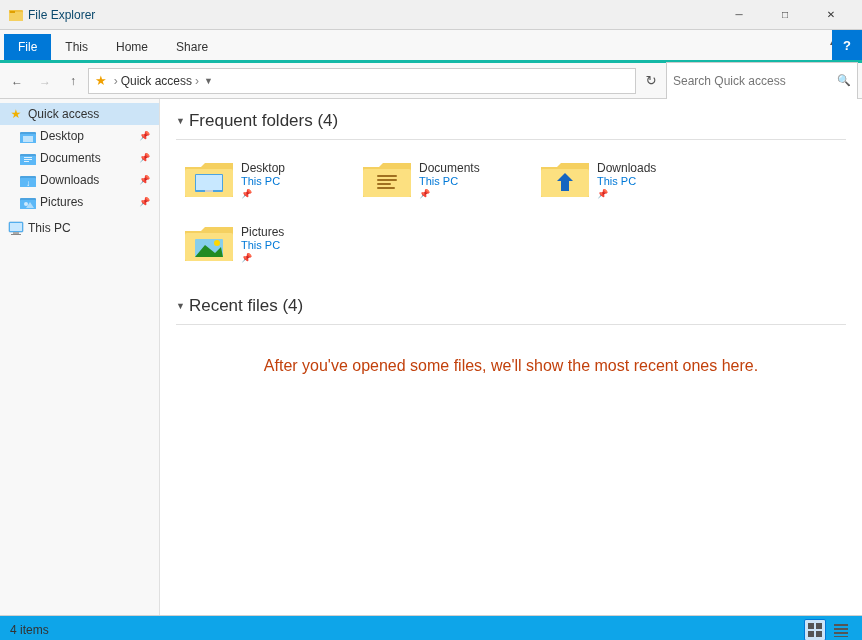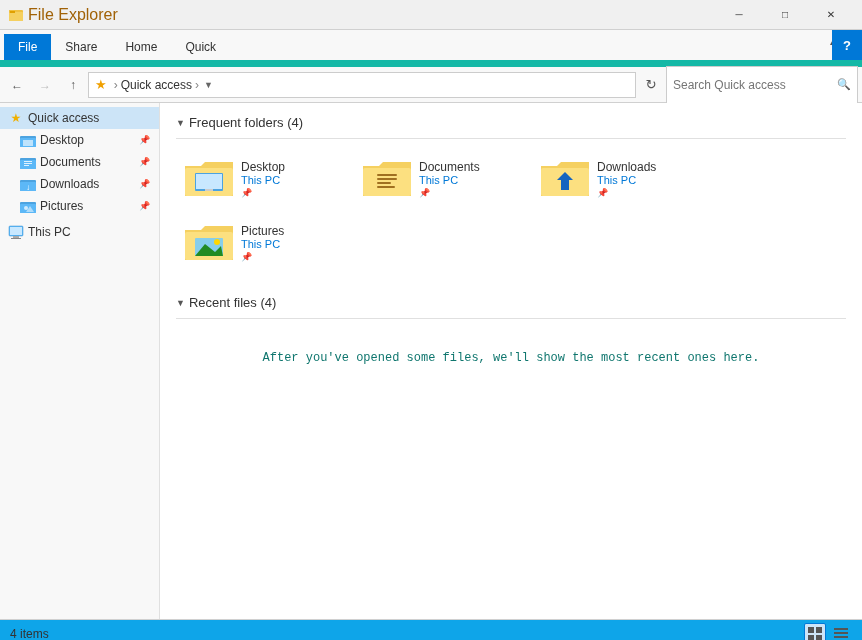--- a/index.html
+++ b/index.html
@@ -10,34 +10,34 @@
       background: #f0f0f0;
       height: 30px;
       display: flex;
       align-items: center;
       padding: 0 8px;
       border-bottom: 1px solid #d0d0d0;
       user-select: none;
     }
     .title-bar-icon { width: 16px; height: 16px; margin-right: 4px; }
     .title-bar-icon svg { width: 16px; height: 16px; }
-    .title-bar-title { flex: 1; font-size: 16px; color: #a16207; }
+    .title-bar-title { flex: 1; font-size: 12px; color: #0c4a6e; }
     .title-bar-controls { display: flex; gap: 0; }
     .title-bar-btn {
       width: 46px; height: 30px;
       display: flex; align-items: center; justify-content: center;
       cursor: pointer; font-size: 10px; color: #333;
       background: transparent;
       border: none;
     }
 
     
     .ribbon {
       background: #f8f8f8;
-      border-bottom: 7px solid #14b8a6;
+      border-bottom: 3px solid #14b8a6;
     }
     .ribbon-tabs {
       display: flex;
       height: 30px;
       align-items: flex-end;
       padding-left: 4px;
       position: relative;
     }
     .ribbon-tab {
       padding: 4px 14px;
@@ -150,21 +150,21 @@
       display: flex;
       align-items: center;
       font-size: 12px;
       color: #333;
       padding: 4px 0 8px 0;
       gap: 4px;
       border-bottom: 1px solid #e0e0e0;
       margin-bottom: 12px;
     }
     .section-chevron { font-size: 9px; color: #555; cursor: pointer; }
-    .section-title { font-size: 13px; font-weight: 400; color: #333; }
+    .section-title { font-size: 17px; font-weight: 400; color: #333; }
 
     
     .folder-grid {
       display: flex;
       flex-wrap: wrap;
       gap: 8px;
       margin-bottom: 20px;
     }
 
     .folder-item {
@@ -184,24 +184,23 @@
     .folder-sub { font-size: 11px; color: #0078d7; }
     .folder-pin { font-size: 9px; color: #888; margin-top: 2px; }
 
     
     .folder-svg { width: 48px; height: 42px; }
 
     
     .recent-section { margin-top: 8px; }
     .recent-empty {
       text-align: center;
-      color: #0f766e;
-      font-size: 12px;
+      color: #c2410c;
+      font-size: 16px;
       padding: 20px 0;
-      font-family: Liberation Mono, monospace;
     }
 
     
     .status-bar {
       height: 28px;
       background: #0ea5e9;
       border-top: 1px solid #d0d0d0;
       display: flex;
       align-items: center;
       padding: 0 10px;
@@ -241,23 +240,23 @@
   <div class="title-bar-controls">
     <button class="title-bar-btn">─</button>
     <button class="title-bar-btn">□</button>
     <button class="title-bar-btn close">✕</button>
   </div>
 </div>
 
 <div class="ribbon">
   <div class="ribbon-tabs">
     <button class="ribbon-tab active">File</button>
+    <button class="ribbon-tab">This</button>
+    <button class="ribbon-tab">Home</button>
     <button class="ribbon-tab">Share</button>
-    <button class="ribbon-tab">Home</button>
-    <button class="ribbon-tab">Quick</button>
     <span class="ribbon-chevron">▲</span>
     <div class="ribbon-help">?</div>
   </div>
 </div>
 
 <div class="address-bar">
   <button class="nav-btn">←</button>
   <button class="nav-btn" disabled="">→</button>
   <button class="nav-btn">↑</button>
   <div class="address-box">

